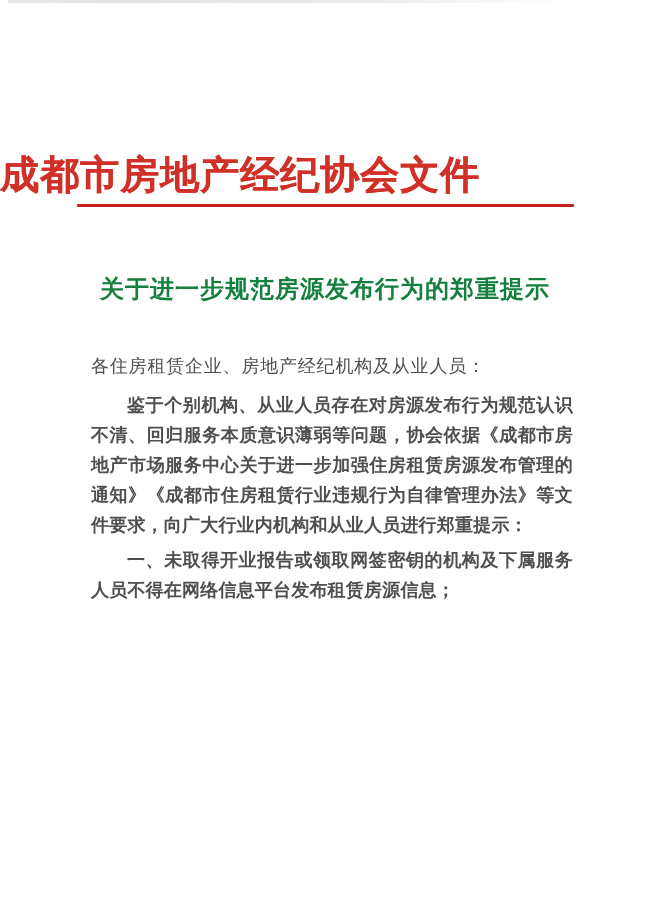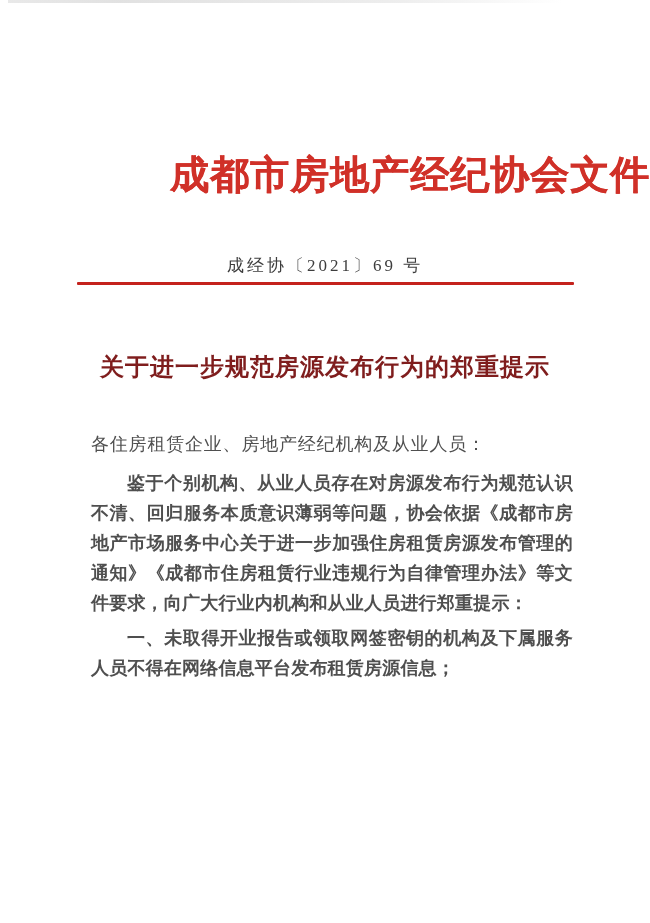--- a/index.html
+++ b/index.html
@@ -20,21 +20,21 @@
     position: absolute;
     top: 0;
     left: 8px;
     width: 555px;
     height: 3px;
     background: linear-gradient(to right, #e3e3e3 0%, #dadada 20%, #e9e9e9 70%, transparent 100%);
     opacity: 0.8;
   }
   .letterhead {
     margin-top: 152px;
-    text-align: right;
+    text-align: left;
     color: #d03028;
     font-size: 39px;
     font-weight: 700;
     letter-spacing: 1px;
     line-height: 1.2;
     text-shadow: 0.4px 0 0 #d03028;
   }
   .doc-number {
     margin-top: 56px;
     text-align: center;
@@ -48,21 +48,21 @@
     height: 3px;
     margin: 5px auto 0 auto;
     background: #c4221d;
     border-radius: 1px;
   }
   .doc-title {
     margin-top: 66px;
     text-align: center;
     font-size: 24px;
     font-weight: 700;
-    color: #7f1d1d;
+    color: #15803d;
     letter-spacing: 1px;
     line-height: 32px;
   }
   .body-block {
     width: 482px;
     margin: 46px 0 0 91px;
     color: #4f4f4f;
     font-size: 18px;
     line-height: 30px;
   }
@@ -81,21 +81,20 @@
 </style>
 </head>
 <body>
 
 <div class="page">
 
   <div class="scan-edge"></div>
 
   <h1 class="letterhead">成都市房地产经纪协会文件</h1>
 
-  <div class="doc-number">成经协〔2021〕69 号</div>
 
   <div class="red-line"></div>
 
   <h2 class="doc-title">关于进一步规范房源发布行为的郑重提示</h2>
 
   <div class="body-block">
     <p class="salutation">各住房租赁企业、房地产经纪机构及从业人员：</p>
 
     <p class="para">鉴于个别机构、从业人员存在对房源发布行为规范认识不清、回归服务本质意识薄弱等问题，协会依据《成都市房地产市场服务中心关于进一步加强住房租赁房源发布管理的通知》《成都市住房租赁行业违规行为自律管理办法》等文件要求，向广大行业内机构和从业人员进行郑重提示：</p>
 

